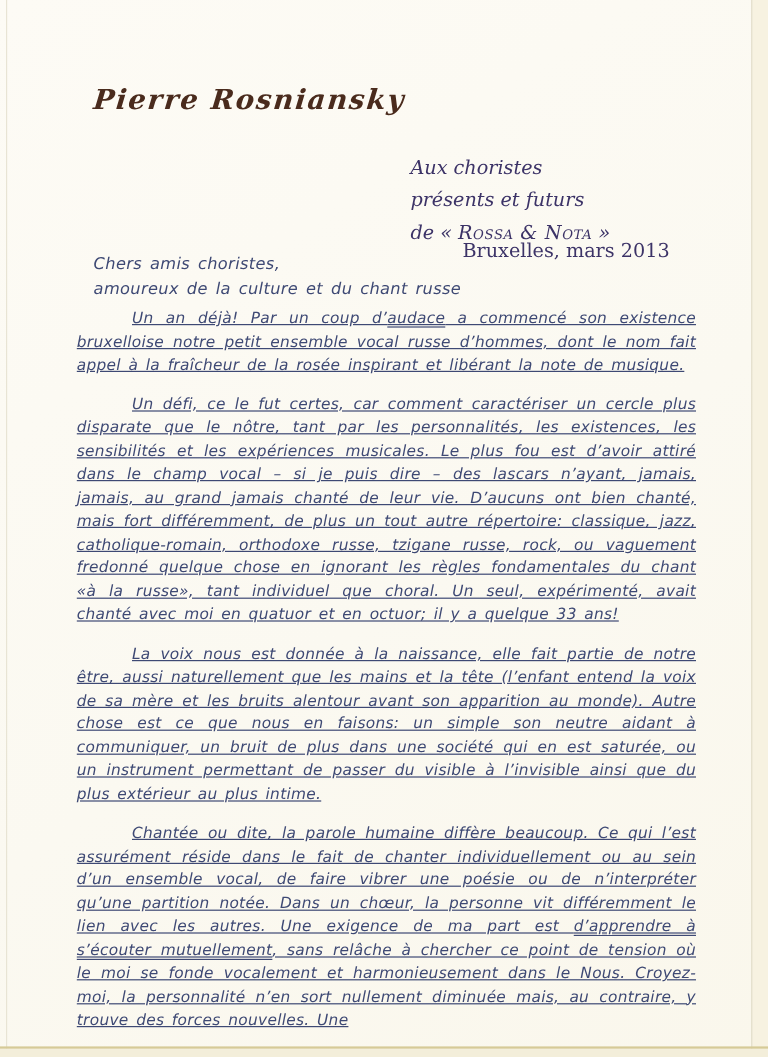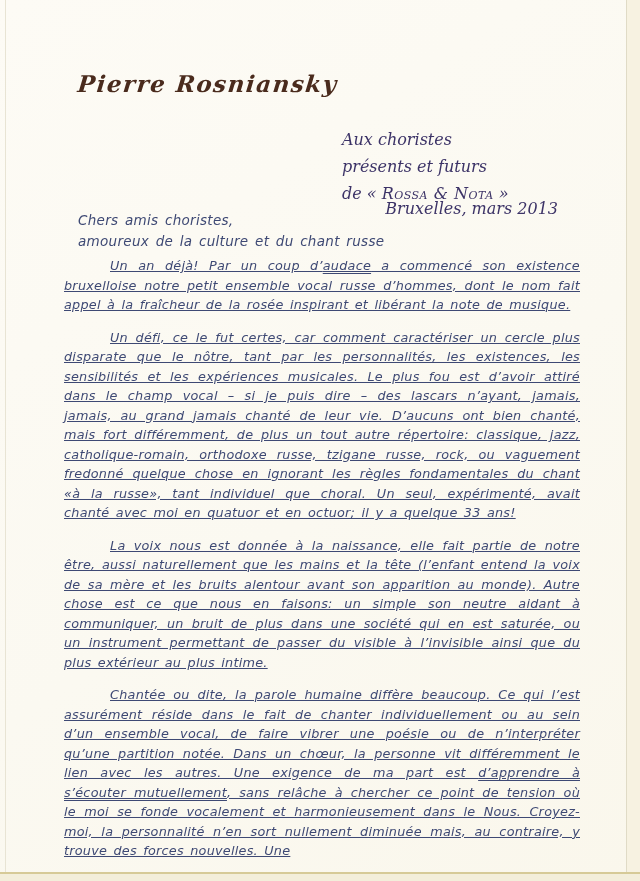--- a/index.html
+++ b/index.html
@@ -28,21 +28,21 @@
     transform:skewX(-6deg);
   }
   .recipient{
     position:absolute;left:342px;top:126px;
     font-family:"DejaVu Serif", serif;font-style:italic;
     font-size:16px;line-height:27px;color:#3c3367;
   }
   .sc{font-variant:small-caps;letter-spacing:0.5px;}
   .dateline{
     position:absolute;right:82px;top:199px;
-    font-family:"DejaVu Serif", serif;font-style:italic;
+    font-family:"DejaVu Serif", serif;
     font-size:16px;color:#3c3367;
   }
   .salutation{
     position:absolute;left:78px;top:210px;
     font-style:italic;font-size:13.5px;line-height:21px;
     color:#3e4974;letter-spacing:0.3px;word-spacing:2px;
   }
   .body-text{
     position:absolute;left:64px;top:256px;width:516px;
     font-style:italic;font-size:12.8px;line-height:19.5px;

